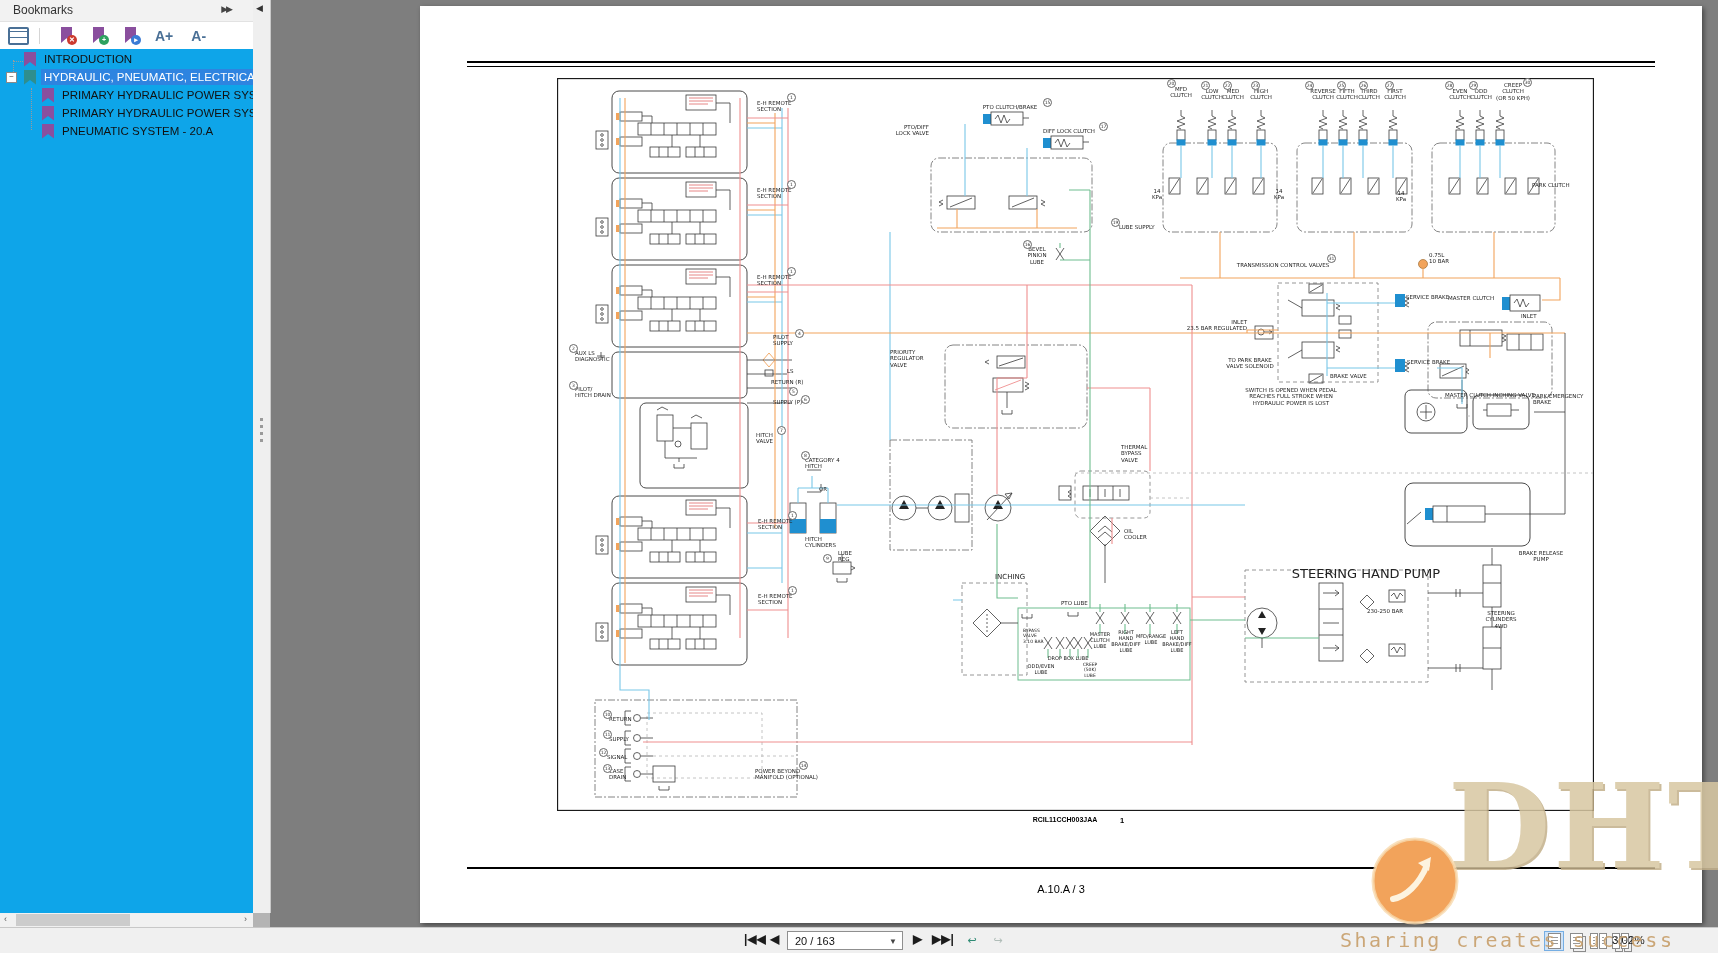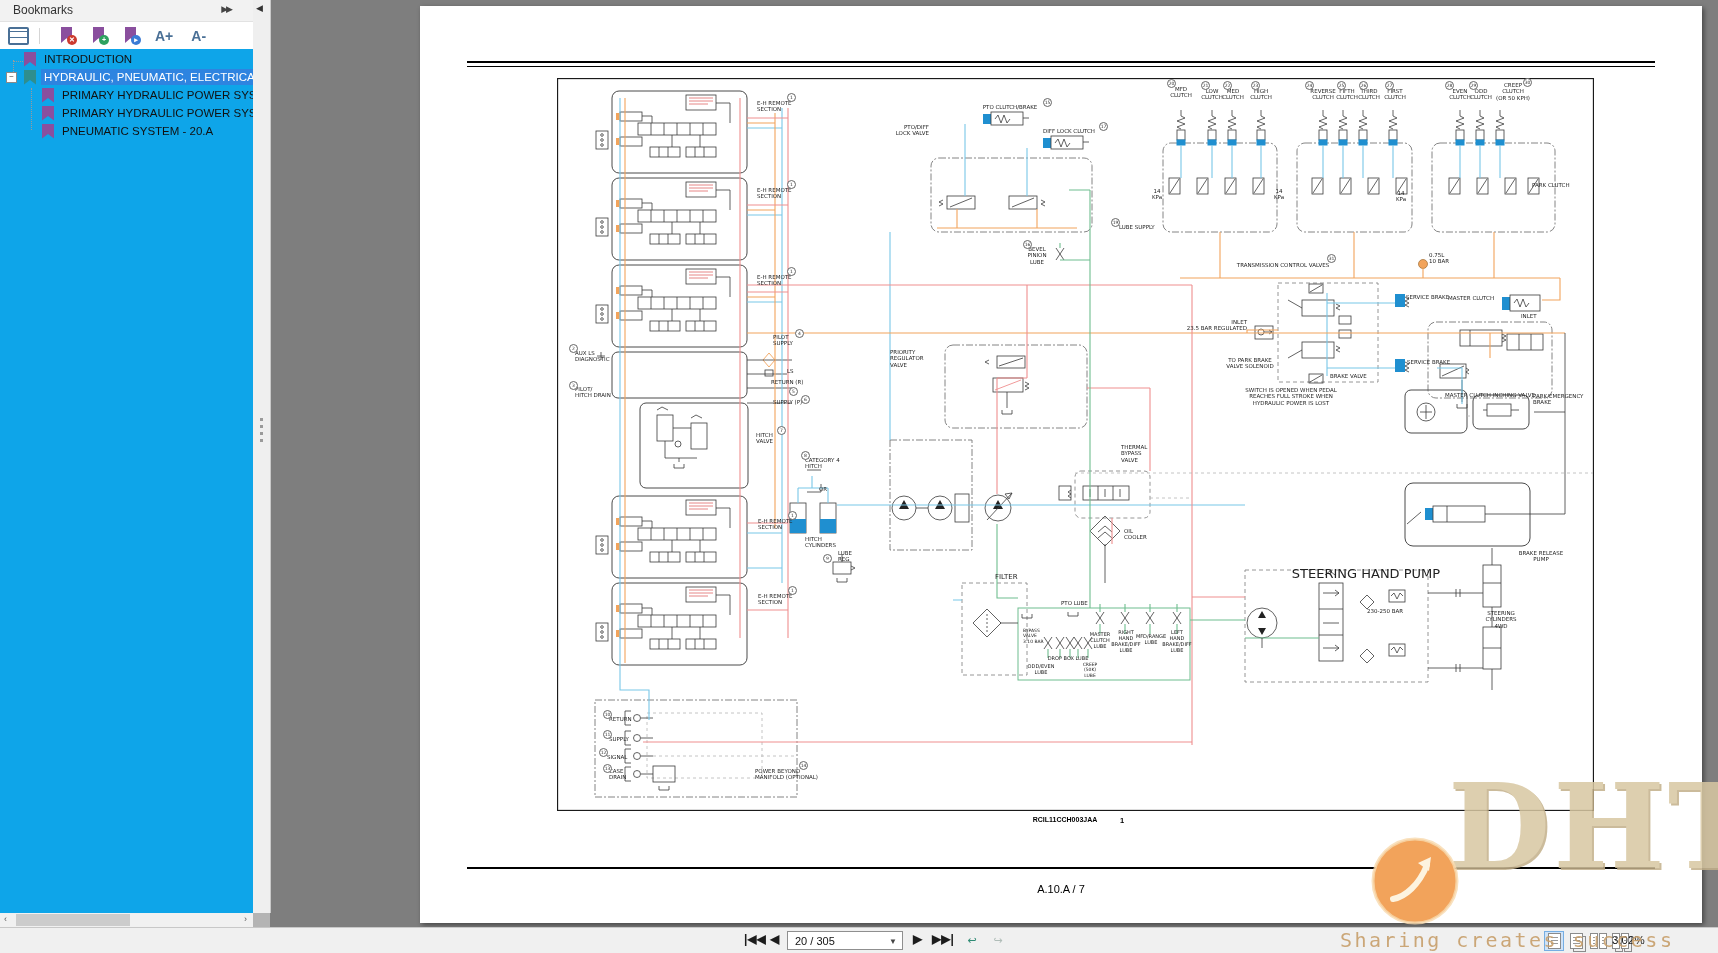--- a/index.html
+++ b/index.html
@@ -548,21 +548,21 @@
 BRAKE</div>
             <div class="dlb c" style="left: 984px; top: 472px;">BRAKE RELEASE PUMP</div>
             <div class="dlb" style="left: 333px; top: 271px;">PRIORITY
 REGULATOR
 VALVE</div>
             <div class="dlb" style="left: 564px; top: 366px;">THERMAL
 BYPASS
 VALVE</div>
             <div class="dlb" style="left: 567px; top: 450px;">OIL
 COOLER</div>
-            <div class="dlb" style="left: 438px; top: 495px; font-size: 7px;">FILTER</div>
+            <div class="dlb" style="left: 438px; top: 495px; font-size: 7px;">INCHING</div>
             <div class="dlb" style="left: 504px; top: 522px;">PTO LUBE</div>
             <div class="dlb" style="left: 466px; top: 550px; font-size: 4.5px;">BYPASS
 VALVE
 3.10 BAR</div>
             <div class="dlb" style="left: 281px; top: 472px;">LUBE
 REG</div>
             <div class="dlb c" style="left: 484px; top: 586px; font-size: 5px;">ODD/EVEN
 LUBE</div>
             <div class="dlb c" style="left: 511px; top: 578px; font-size: 5px;">DROP BOX LUBE</div>
             <div class="dlb c" style="left: 533px; top: 584px; font-size: 4.5px;">CREEP
@@ -619,29 +619,29 @@
             <span class="dref" style="left: 828px; top: 3px;">27</span>
             <span class="dref" style="left: 888px; top: 3px;">28</span>
             <span class="dref" style="left: 912px; top: 3px;">29</span>
             <span class="dref" style="left: 966px; top: 0px;">30</span>
           </div>
       </div>
 
       <div class="fig-code">RCIL11CCH003JAA</div>
       <div class="fig-num">1</div>
       <div class="footer-rule"></div>
-      <div class="footer-l2">A.10.A / 7</div>
+      <div class="footer-l2">A.10.A / 3</div>
     </div>
   </div>
 
   <div class="app-toolbar">
     <span class="nav-btn" style="left:744px;">|◀◀</span>
     <span class="nav-btn" style="left:770px;">◀</span>
     <div class="page-combo">
-      <span>20 / 305</span>
+      <span>20 / 163</span>
       <span class="combo-arrow">▼</span>
     </div>
     <span class="nav-btn" style="left:913px;">▶</span>
     <span class="nav-btn" style="left:932px;">▶▶|</span>
     <span class="view-btn back" style="left:962px;">↩</span>
     <span class="view-btn fwd" style="left:988px;">↪</span>
 
     <span class="pg-btn active" style="left:1544px;">
         <span class="pg">
           <i></i>

